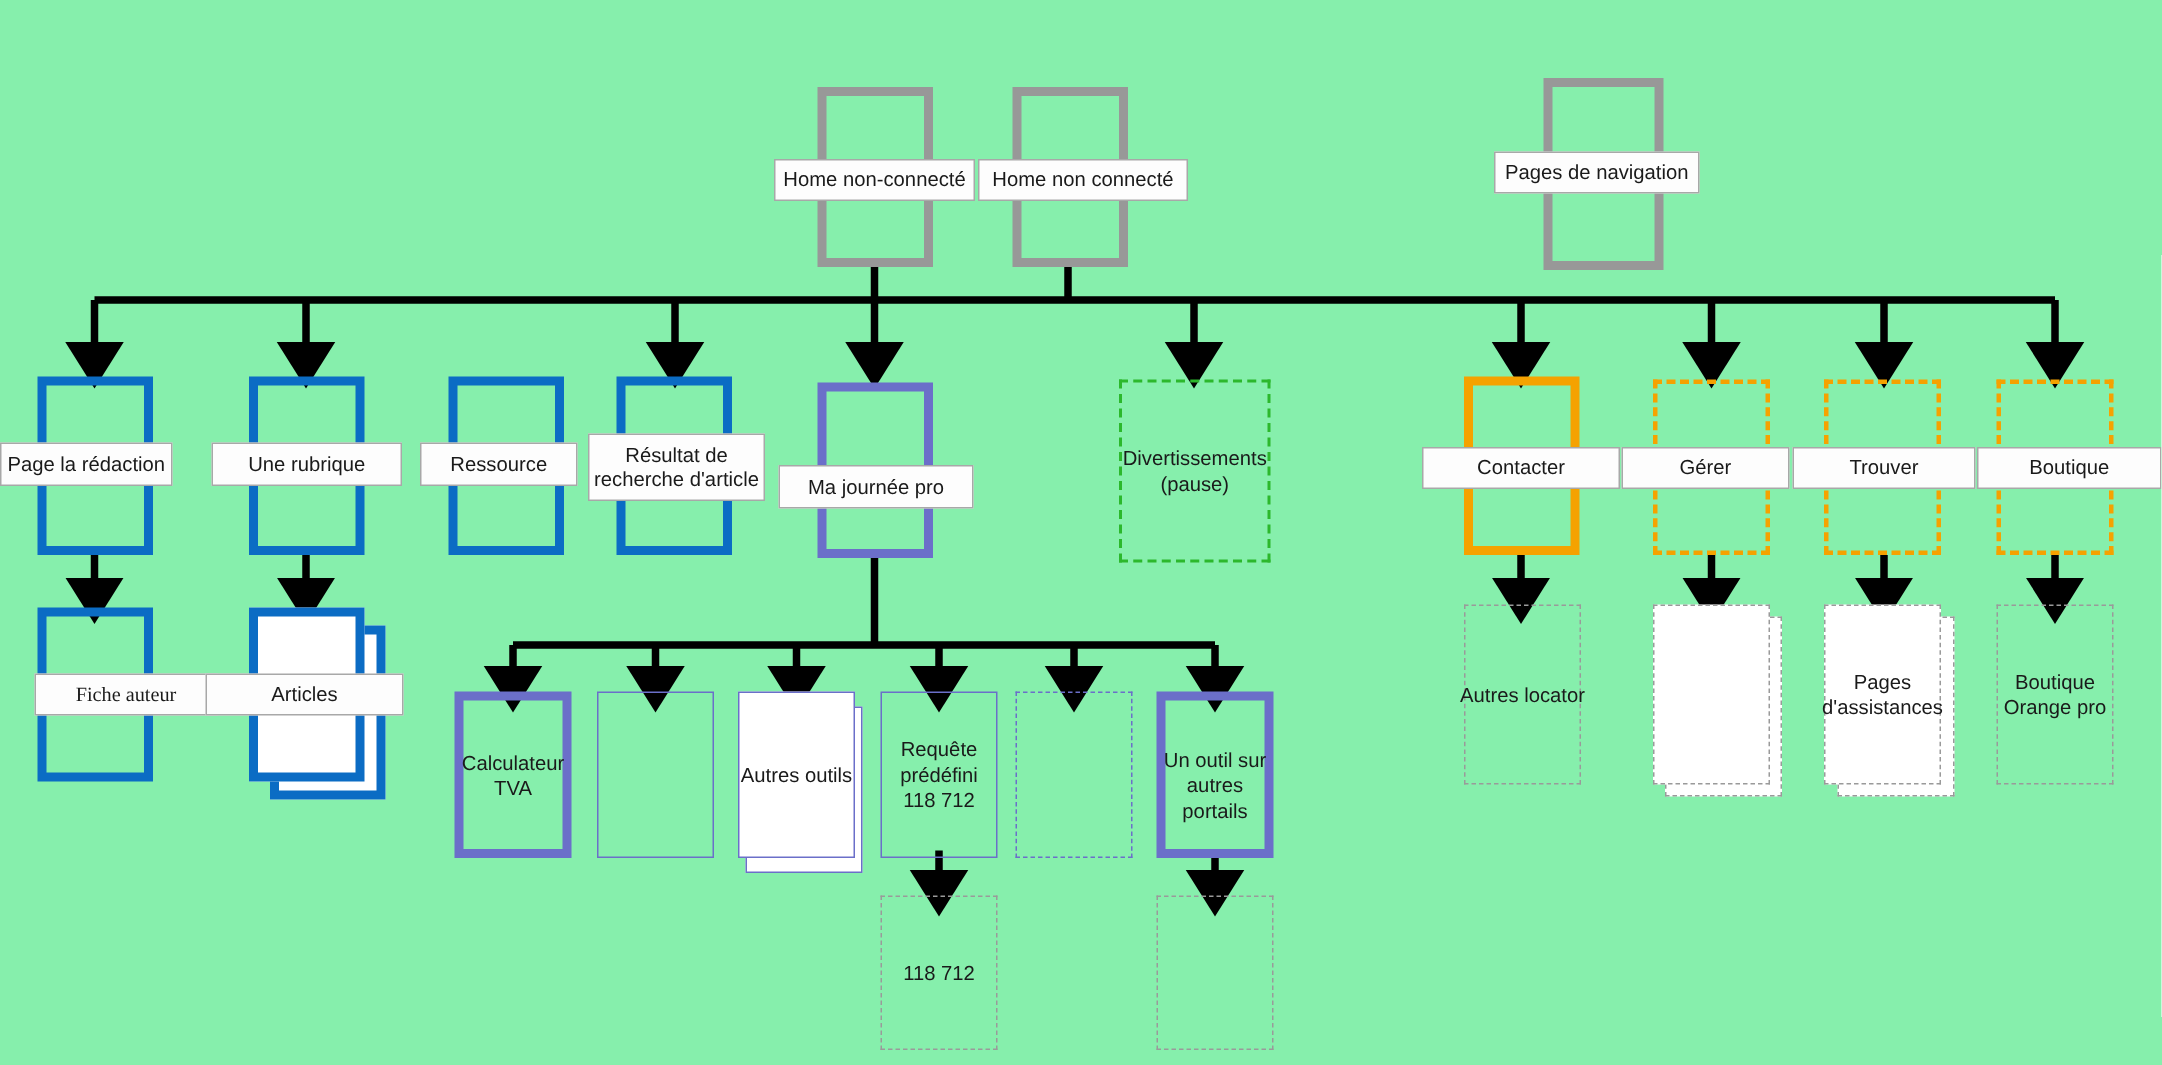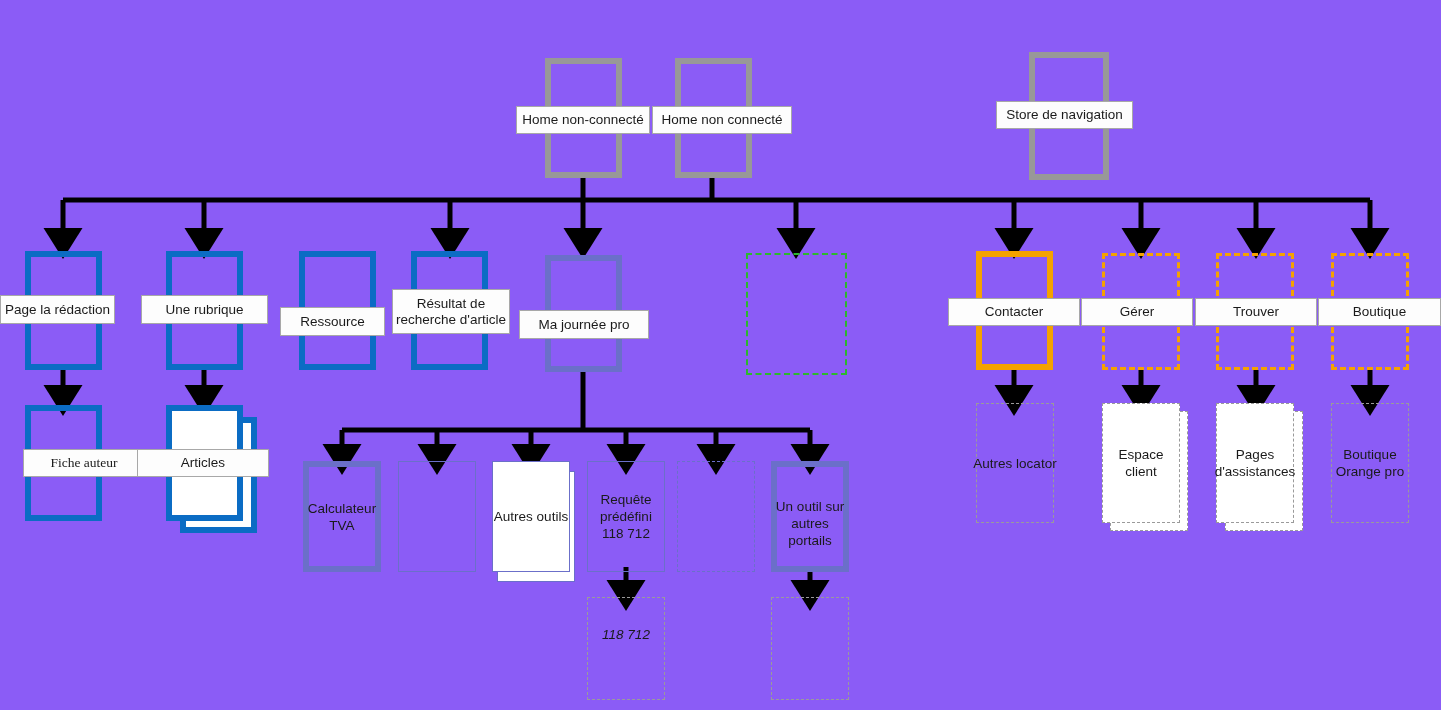--- a/index.html
+++ b/index.html
@@ -1,17 +1,17 @@
 <!DOCTYPE html>
 <html><head>
 <meta charset="utf-8">
 <style>
   html,body{margin:0;padding:0;background:#ffffff;}
   body{font-family:"Liberation Sans","DejaVu Sans",sans-serif;}
-  #canvas{position:relative;width:1441px;height:710px;background:#8b5cf6;overflow:hidden;}
+  #canvas{position:relative;width:1441px;height:710px;background:#86efac;overflow:hidden;}
   #wires{position:absolute;left:0;top:0;width:1441px;height:710px;pointer-events:none;}
 
   
   .node{position:absolute;box-sizing:border-box;background:transparent;}
   .node.gray{border:6px solid #989898;}
   .node.blue{border:6px solid #0b6cc4;}
   .node.violet-thick{border:6px solid #6b6fc9;}
   .node.violet-thin{border:1.5px solid #6b6fc9;}
   .node.violet-dash{border:1.5px dashed #6b6fc9;}
   .node.orange{border:6px solid #f5a200;}
@@ -85,38 +85,39 @@
     </g>
   </svg>
 
   <div class="node gray" style="left:545px;top:58px;width:77px;height:120px;"></div>
   <div class="plate" style="left:516px;top:106px;width:134px;height:28px;">Home non-connecté</div>
 
   <div class="node gray" style="left:675px;top:58px;width:77px;height:120px;"></div>
   <div class="plate" style="left:652px;top:106px;width:140px;height:28px;">Home non connecté</div>
 
   <div class="node gray" style="left:1029px;top:52px;width:80px;height:128px;"></div>
-  <div class="plate" style="left:996px;top:101px;width:137px;height:28px;">Store de navigation</div>
+  <div class="plate" style="left:996px;top:101px;width:137px;height:28px;">Pages de navigation</div>
 
   <div class="node blue" style="left:25px;top:251px;width:77px;height:119px;"></div>
   <div class="plate" style="left:0px;top:295px;width:115px;height:29px;">Page la rédaction</div>
 
   <div class="node blue" style="left:166px;top:251px;width:77px;height:119px;"></div>
   <div class="plate" style="left:141px;top:295px;width:127px;height:29px;">Une rubrique</div>
 
   <div class="node blue" style="left:299px;top:251px;width:77px;height:119px;"></div>
-  <div class="plate" style="left:280px;top:295px;width:105px;height:29px;margin-top:12px;">Ressource</div>
+  <div class="plate" style="left:280px;top:295px;width:105px;height:29px;">Ressource</div>
 
   <div class="node blue" style="left:411px;top:251px;width:77px;height:119px;"></div>
   <div class="plate" style="left:392px;top:289px;width:118px;height:45px;">Résultat de recherche d'article</div>
 
   <div class="node violet-thick" style="left:545px;top:255px;width:77px;height:117px;"></div>
   <div class="plate" style="left:519px;top:294px;width:130px;height:29px;margin-top:16px;">Ma journée pro</div>
 
   <div class="node green-dash" style="left:746px;top:253px;width:101px;height:122px;"></div>
+  <div class="caption" style="left:748px;top:253px;width:97px;height:122px;">Divertissements (pause)</div>
 
   <div class="node orange" style="left:976px;top:251px;width:77px;height:119px;"></div>
   <div class="plate" style="left:948px;top:298px;width:132px;height:28px;">Contacter</div>
 
   <div class="node orange-dash" style="left:1102px;top:253px;width:78px;height:117px;"></div>
   <div class="plate" style="left:1081px;top:298px;width:112px;height:28px;">Gérer</div>
 
   <div class="node orange-dash" style="left:1216px;top:253px;width:78px;height:117px;"></div>
   <div class="plate" style="left:1195px;top:298px;width:122px;height:28px;">Trouver</div>
 
@@ -143,31 +144,30 @@
 
   <div class="node violet-thin" style="left:587px;top:461px;width:78px;height:111px;"></div>
   <div class="caption" style="left:588px;top:461px;width:76px;height:111px;">Requête prédéfini 118 712</div>
 
   <div class="node violet-dash" style="left:677px;top:461px;width:78px;height:111px;"></div>
 
   <div class="node violet-thick" style="left:771px;top:461px;width:78px;height:111px;"></div>
   <div class="caption" style="left:772px;top:461px;width:76px;height:124px;">Un outil sur autres portails</div>
 
   <div class="node graydash" style="left:587px;top:597px;width:78px;height:103px;"></div>
-  <div class="caption" style="left:588px;top:583px;width:76px;height:103px;font-style:italic;">118 712</div>
+  <div class="caption" style="left:588px;top:597px;width:76px;height:103px;">118 712</div>
 
   <div class="node graydash" style="left:771px;top:597px;width:78px;height:103px;"></div>
 
   <div class="node graydash" style="left:976px;top:403px;width:78px;height:120px;"></div>
   <div class="caption" style="left:972px;top:403px;width:86px;height:120px;">Autres locator</div>
 
   <div class="stack-back graydash" style="left:1110px;top:411px;width:78px;height:120px;"></div>
   <div class="node-fill" style="left:1102px;top:403px;width:78px;height:120px;"></div>
   <div class="node graydash" style="left:1102px;top:403px;width:78px;height:120px;"></div>
-  <div class="caption" style="left:1103px;top:403px;width:76px;height:120px;">Espace client</div>
 
   <div class="stack-back graydash" style="left:1225px;top:411px;width:78px;height:120px;"></div>
   <div class="node-fill" style="left:1216px;top:403px;width:78px;height:120px;"></div>
   <div class="node graydash" style="left:1216px;top:403px;width:78px;height:120px;"></div>
   <div class="caption" style="left:1211px;top:403px;width:88px;height:120px;">Pages d'assistances</div>
 
   <div class="node graydash" style="left:1331px;top:403px;width:78px;height:120px;"></div>
   <div class="caption" style="left:1328px;top:403px;width:84px;height:120px;">Boutique Orange pro</div>
 
 </div>

